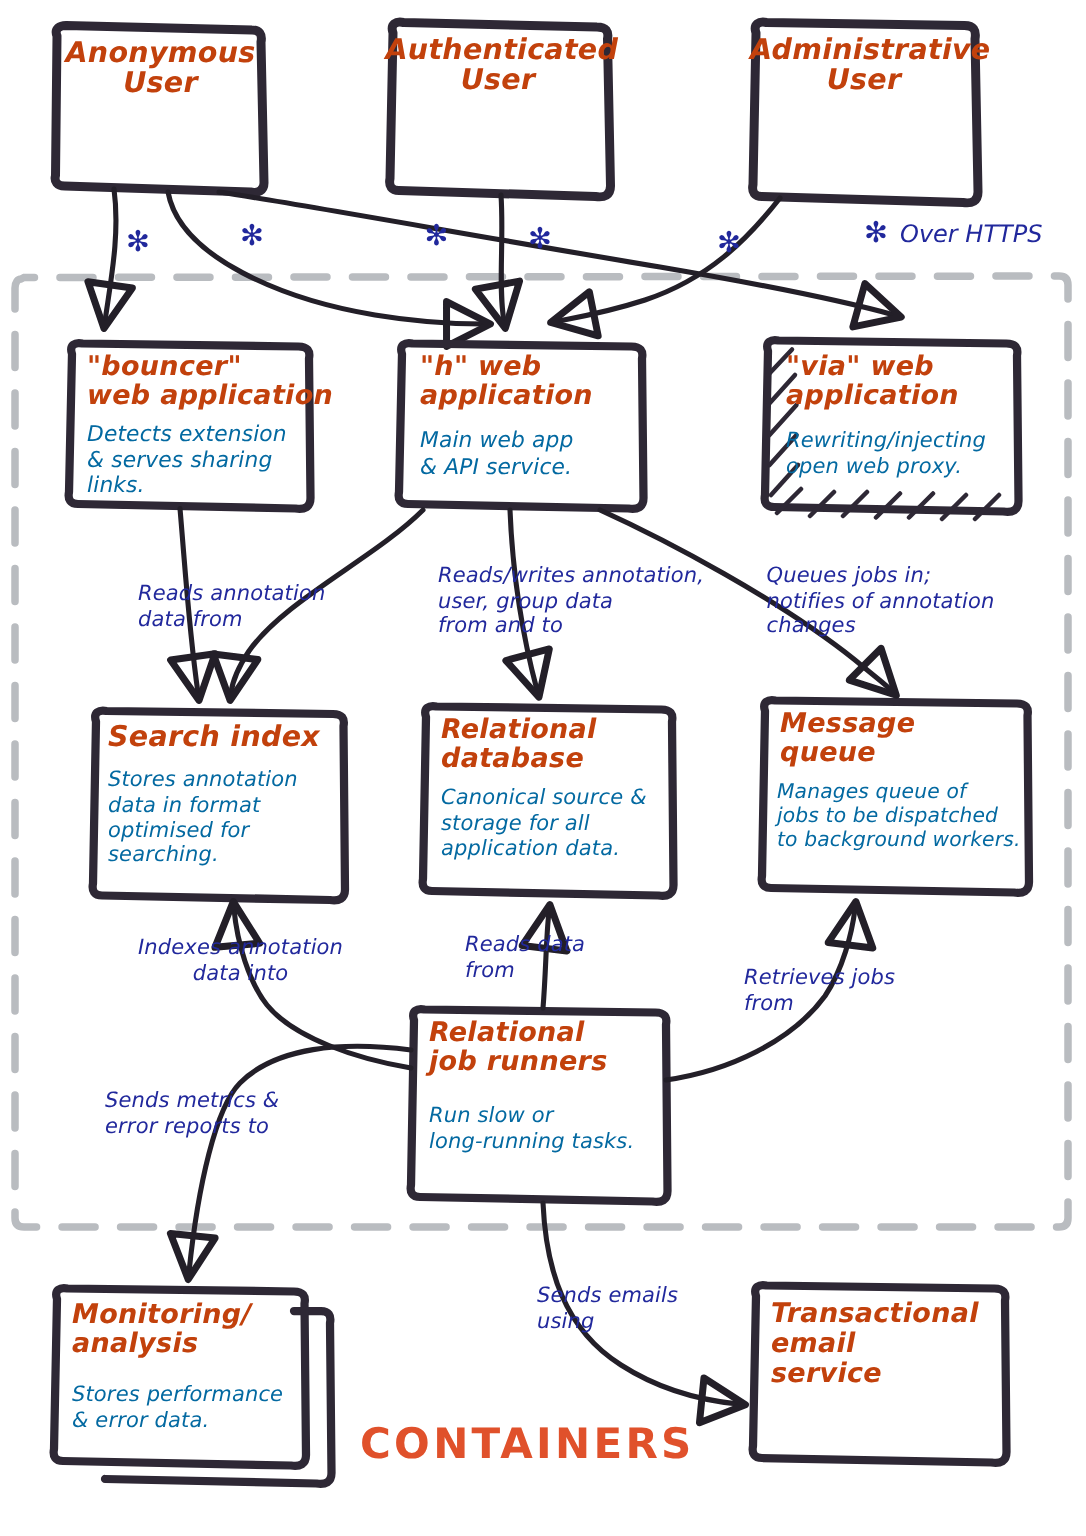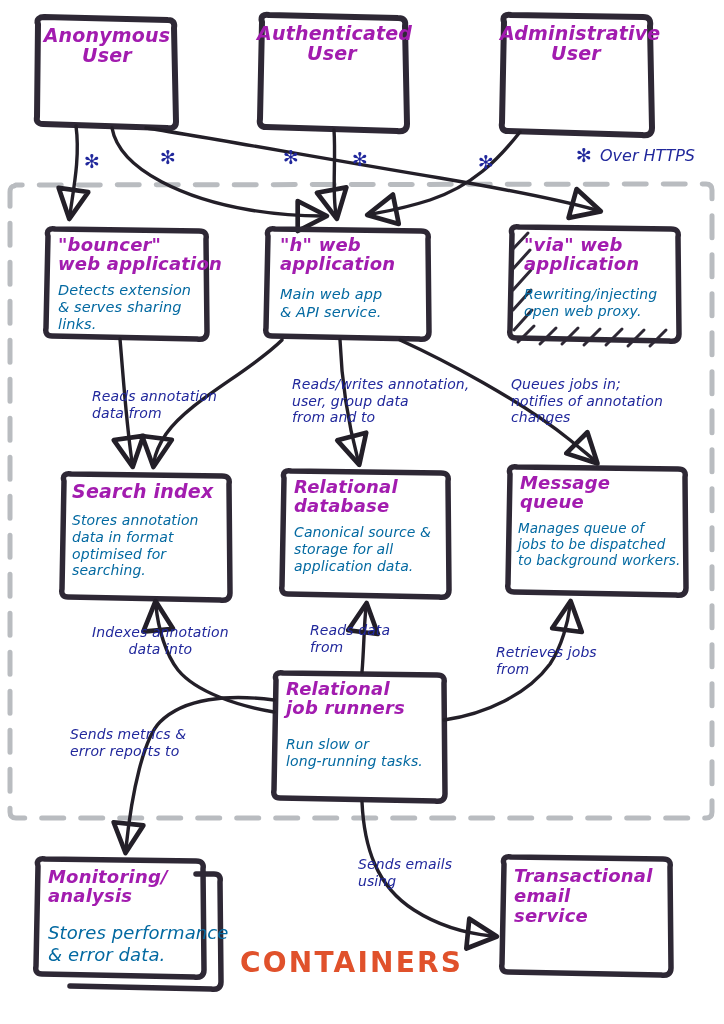--- a/index.html
+++ b/index.html
@@ -7,21 +7,21 @@
   body{
     width:724px;height:1024px;overflow:hidden;position:relative;
     font-family:"DejaVu Sans",sans-serif;
   }
   #stage{position:absolute;inset:0;width:724px;height:1024px;}
   svg#canvas{position:absolute;left:0;top:0;width:724px;height:1024px;}
 
   
   .lbl{position:absolute;white-space:pre;line-height:1.04;}
   .title{
-    color:#a21caf;font-family:"DejaVu Sans",sans-serif;
+    color:#c2410c;font-family:"DejaVu Sans",sans-serif;
     font-weight:600;font-style:italic;letter-spacing:.2px;
   }
   .desc{
     color:#0369a1;font-family:"DejaVu Sans",sans-serif;
     font-weight:400;font-style:italic;letter-spacing:.1px;
   }
   .edge{
     color:#21289c;font-family:"DejaVu Sans",sans-serif;
     font-weight:400;font-style:italic;letter-spacing:.1px;
     font-size:14px;line-height:1.18;
@@ -191,21 +191,21 @@
 jobs to be dispatched
 to background workers.</div>
 
   <div class="lbl title" style="left:286px;top:680px;width:156px;font-size:18px;">Relational
 job runners</div>
   <div class="lbl desc" style="left:286px;top:736px;width:158px;font-size:14px;line-height:1.2;">Run slow or
 long-running tasks.</div>
 
   <div class="lbl title" style="left:48px;top:868px;width:152px;font-size:18px;">Monitoring/
 analysis</div>
-  <div class="lbl desc" style="left:48px;top:922px;width:156px;font-size:18px;line-height:1.2;">Stores performance
+  <div class="lbl desc" style="left:48px;top:922px;width:156px;font-size:14px;line-height:1.2;">Stores performance
 &amp; error data.</div>
 
   <div class="lbl title" style="left:514px;top:866px;width:154px;font-size:18px;line-height:1.12;">Transactional
 email
 service</div>
 
   <div class="lbl edge" style="left:92px;top:388px;">Reads annotation
 data from</div>
   <div class="lbl edge" style="left:292px;top:376px;">Reads/writes annotation,
 user, group data

